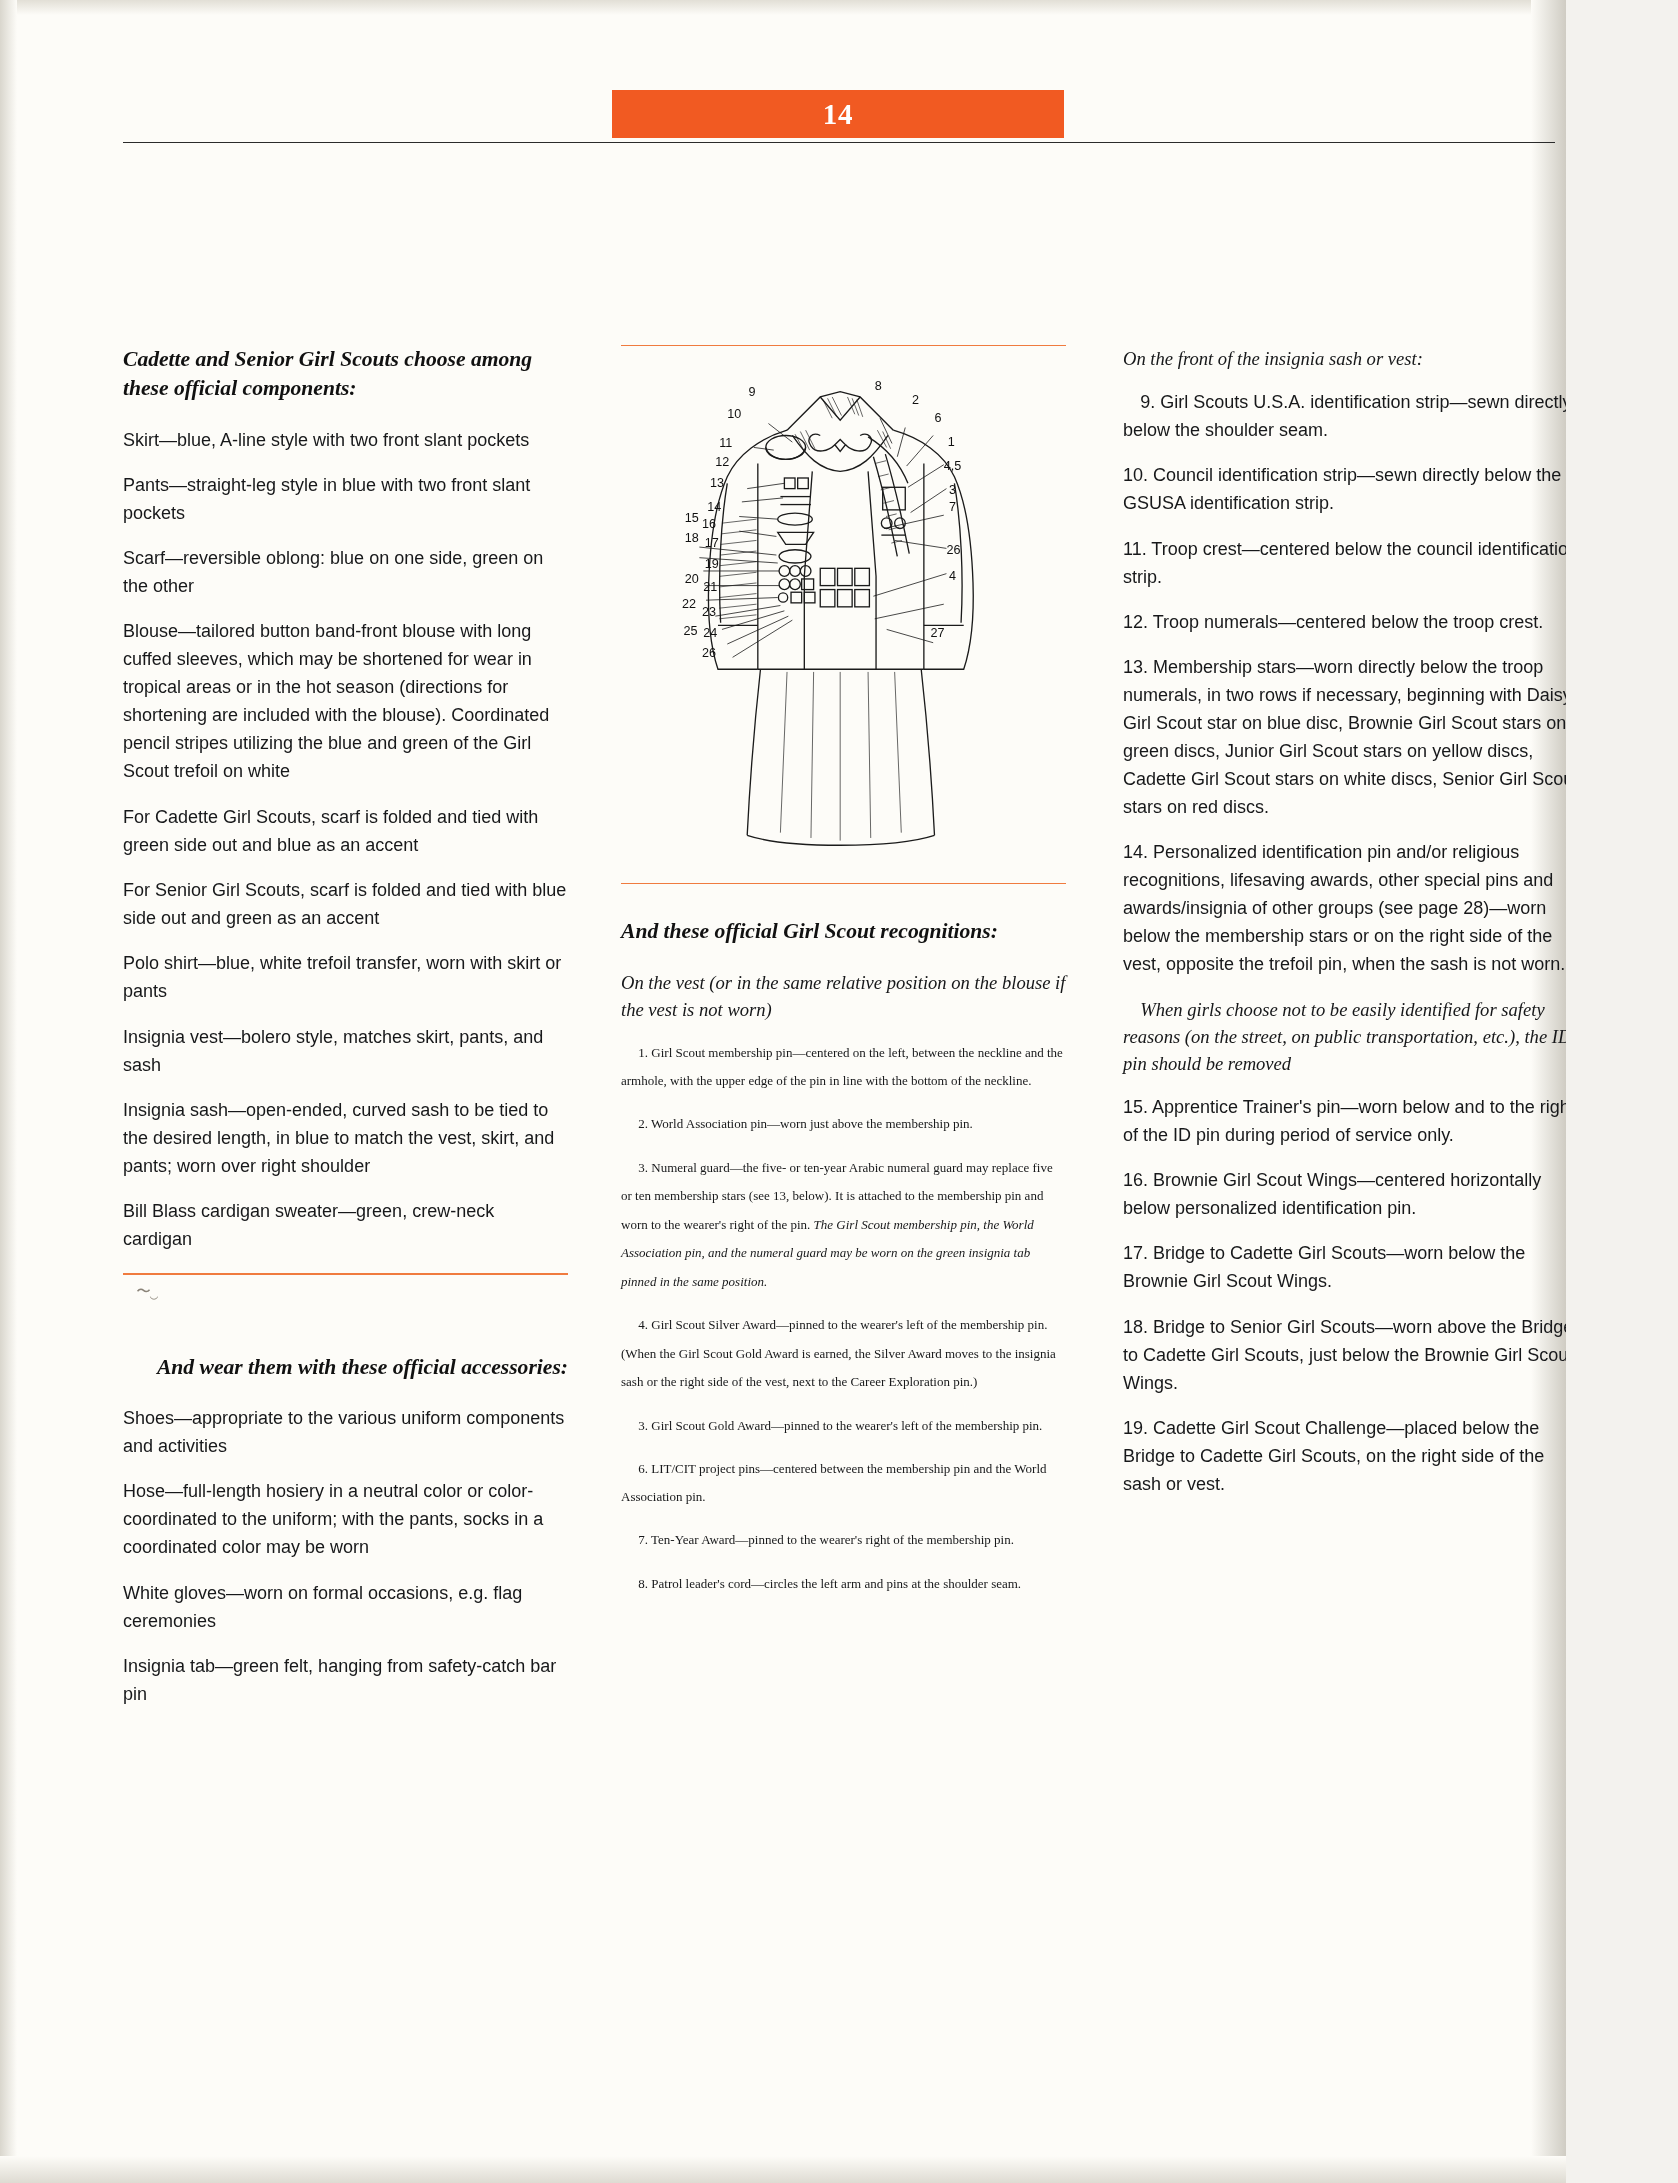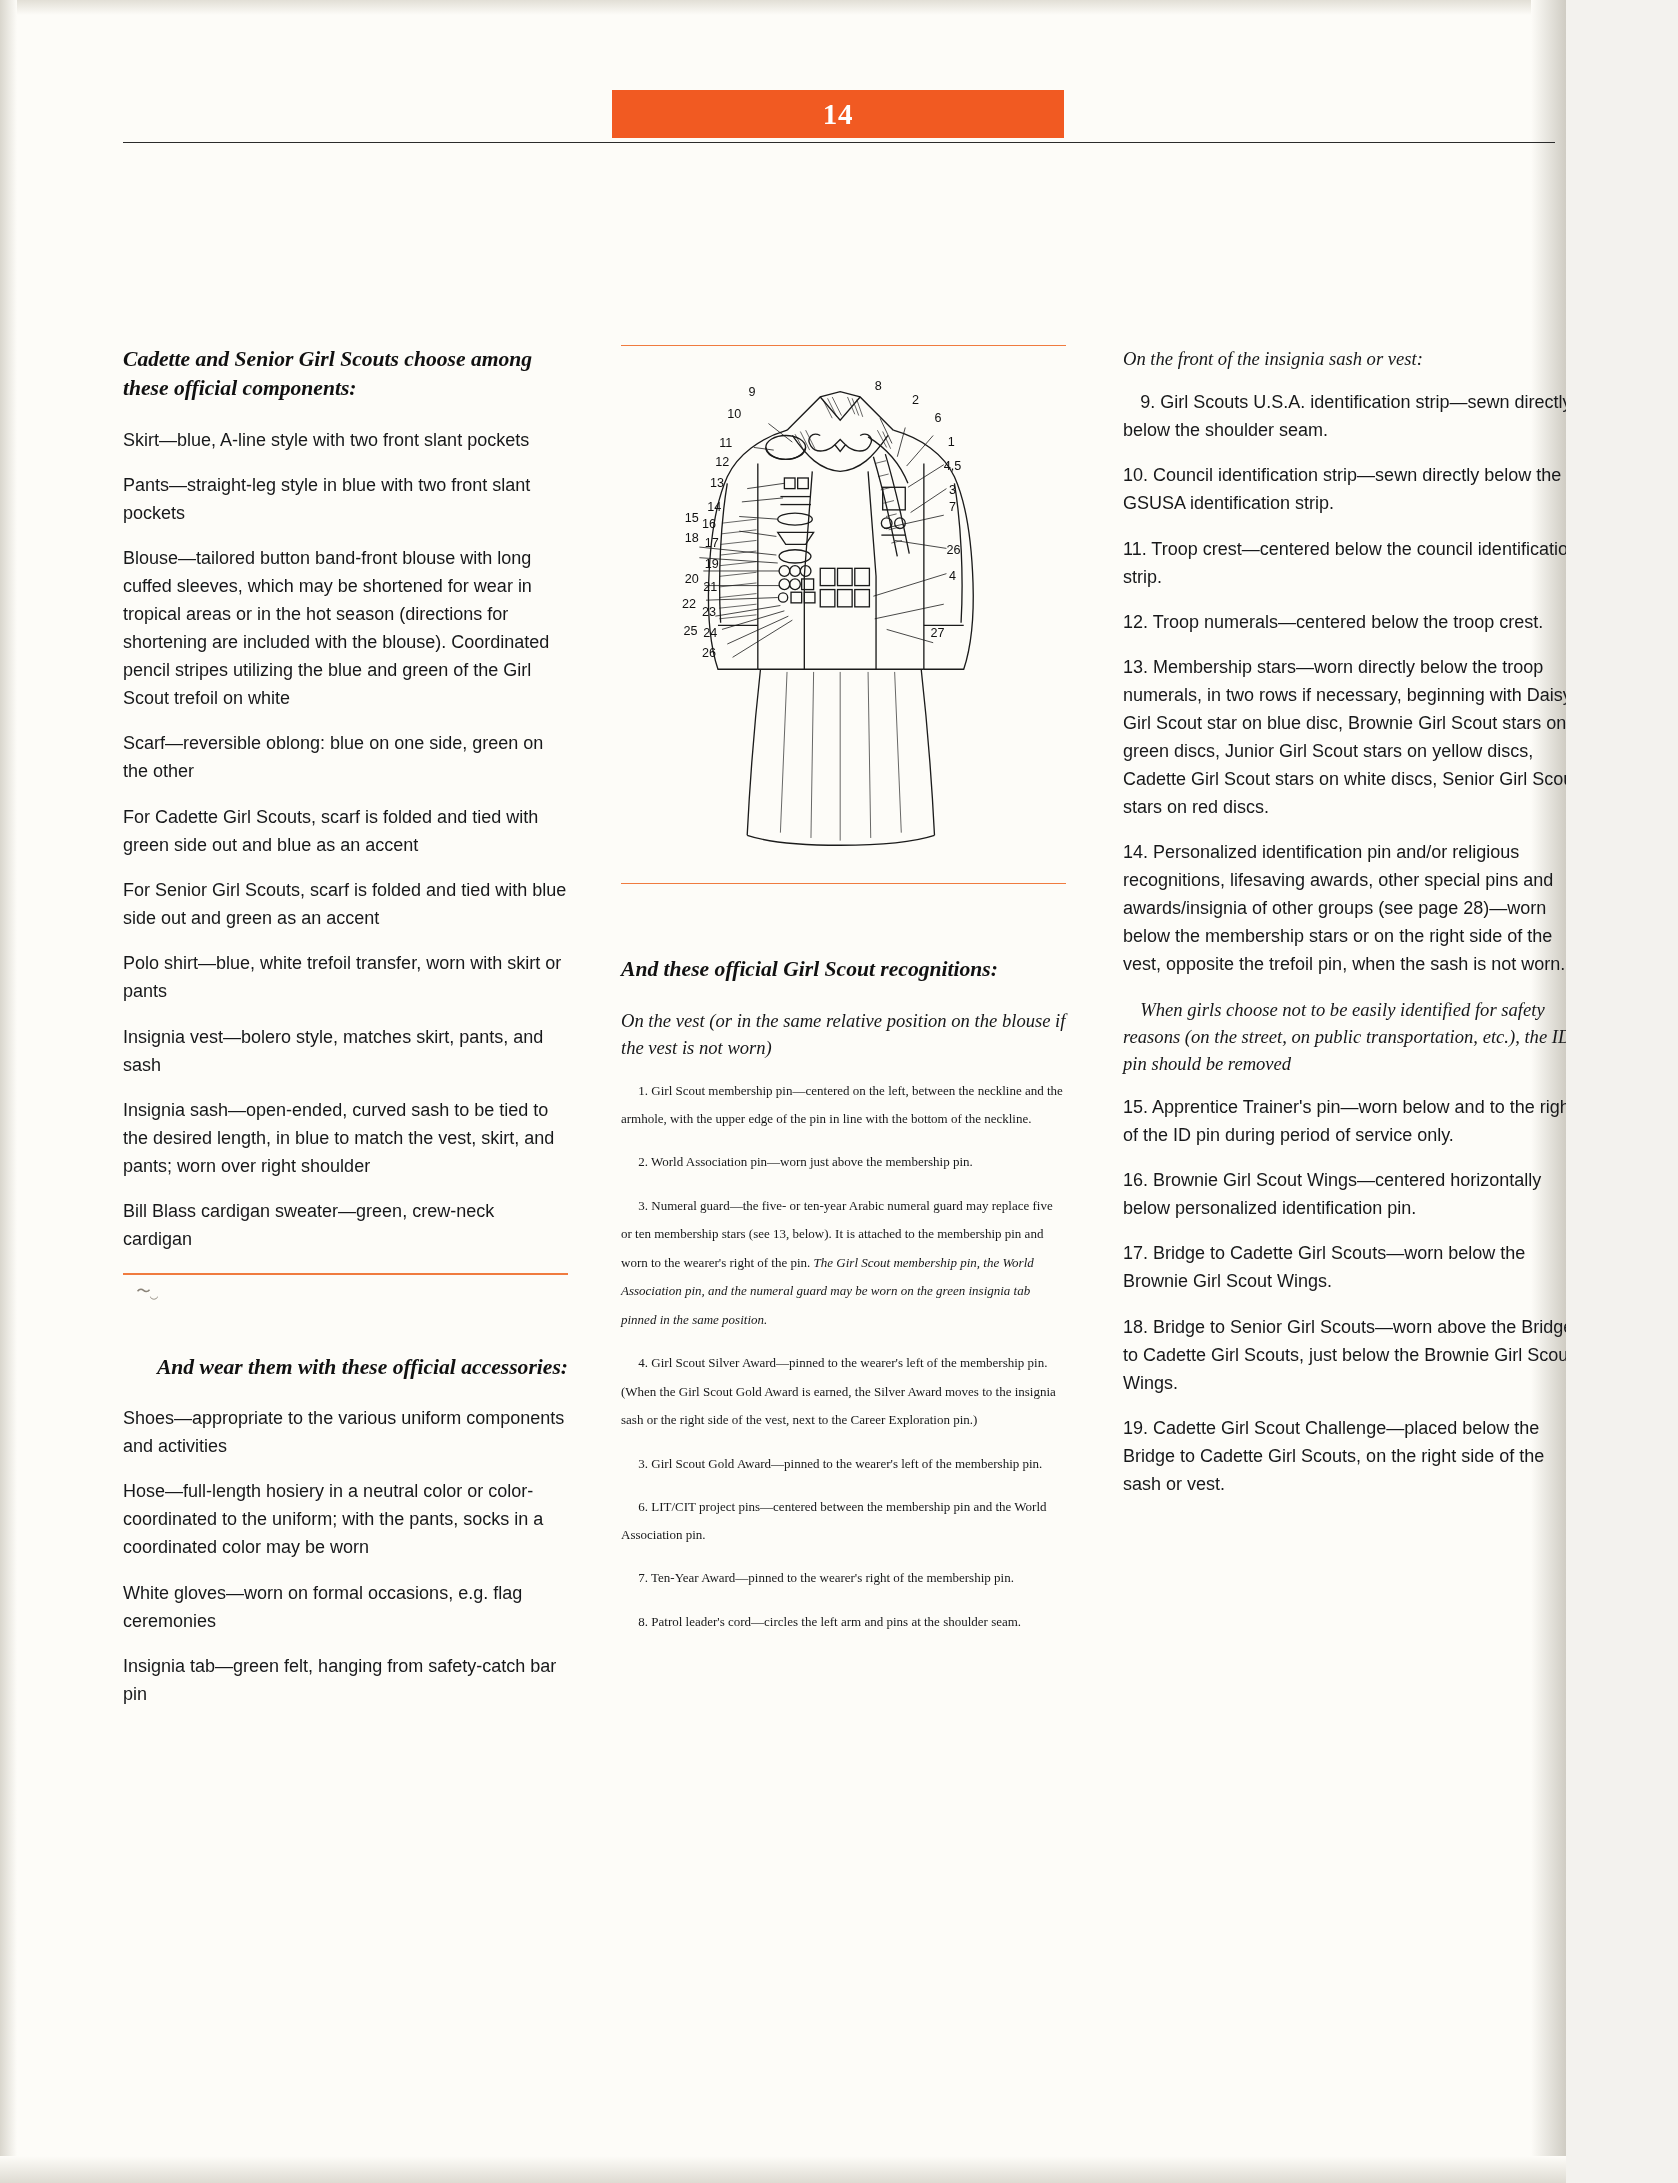--- a/index.html
+++ b/index.html
@@ -147,22 +147,22 @@
   <div class="edge-bottom"></div>
 
   <div class="page-number-box">14</div>
   <div class="header-rule"></div>
 
   <div class="col col-left">
     <h2 class="section-head">Cadette and Senior Girl Scouts choose among these official components:</h2>
 
     <p class="body">Skirt—blue, A-line style with two front slant pockets</p>
     <p class="body">Pants—straight-leg style in blue with two front slant pockets</p>
+    <p class="body">Scarf—reversible oblong: blue on one side, green on the other</p>
     <p class="body">Blouse—tailored button band-front blouse with long cuffed sleeves, which may be shortened for wear in tropical areas or in the hot season (directions for shortening are included with the blouse). Coordinated pencil stripes utilizing the blue and green of the Girl Scout trefoil on white</p>
-    <p class="body">Scarf—reversible oblong: blue on one side, green on the other</p>
     <p class="body">For Cadette Girl Scouts, scarf is folded and tied with green side out and blue as an accent</p>
     <p class="body">For Senior Girl Scouts, scarf is folded and tied with blue side out and green as an accent</p>
     <p class="body">Polo shirt—blue, white trefoil transfer, worn with skirt or pants</p>
     <p class="body">Insignia vest—bolero style, matches skirt, pants, and sash</p>
     <p class="body">Insignia sash—open-ended, curved sash to be tied to the desired length, in blue to match the vest, skirt, and pants; worn over right shoulder</p>
     <p class="body">Bill Blass cardigan sweater—green, crew-neck cardigan</p>
 
     <div class="rule-orange"></div>
     <div class="squiggle">〜‿</div>
 
@@ -347,21 +347,21 @@
         <text x="486" y="170">4,5</text>
         <text x="494" y="206">3</text>
         <text x="494" y="232">7</text>
         <text x="490" y="296">26</text>
         <text x="494" y="336">4</text>
         <text x="466" y="422">27</text>
       </g>
     </svg>
   </div>
 
-  <div class="col col-mid" style="top: 955px;">
+  <div class="col col-mid" style="top: 917px;">
     <h2 class="section-head">And these official Girl Scout recognitions:</h2>
 
     <p class="italic-note">On the vest (or in the same relative position on the blouse if the vest is not worn)</p>
 
     <p class="serif indent">1. Girl Scout membership pin—centered on the left, between the neckline and the armhole, with the upper edge of the pin in line with the bottom of the neckline.</p>
     <p class="serif indent">2. World Association pin—worn just above the membership pin.</p>
     <p class="serif indent"><span>3. Numeral guard—the five- or ten-year Arabic numeral guard may replace five or ten membership stars (see 13, below). It is attached to the membership pin and worn to the wearer's right of the pin.</span> <em class="i">The Girl Scout membership pin, the World Association pin, and the numeral guard may be worn on the green insignia tab pinned in the same position.</em></p>
     <p class="serif indent">4. Girl Scout Silver Award—pinned to the wearer's left of the membership pin. (When the Girl Scout Gold Award is earned, the Silver Award moves to the insignia sash or the right side of the vest, next to the Career Exploration pin.)</p>
     <p class="serif indent">3. Girl Scout Gold Award—pinned to the wearer's left of the membership pin.</p>
     <p class="serif indent">6. LIT/CIT project pins—centered between the membership pin and the World Association pin.</p>

